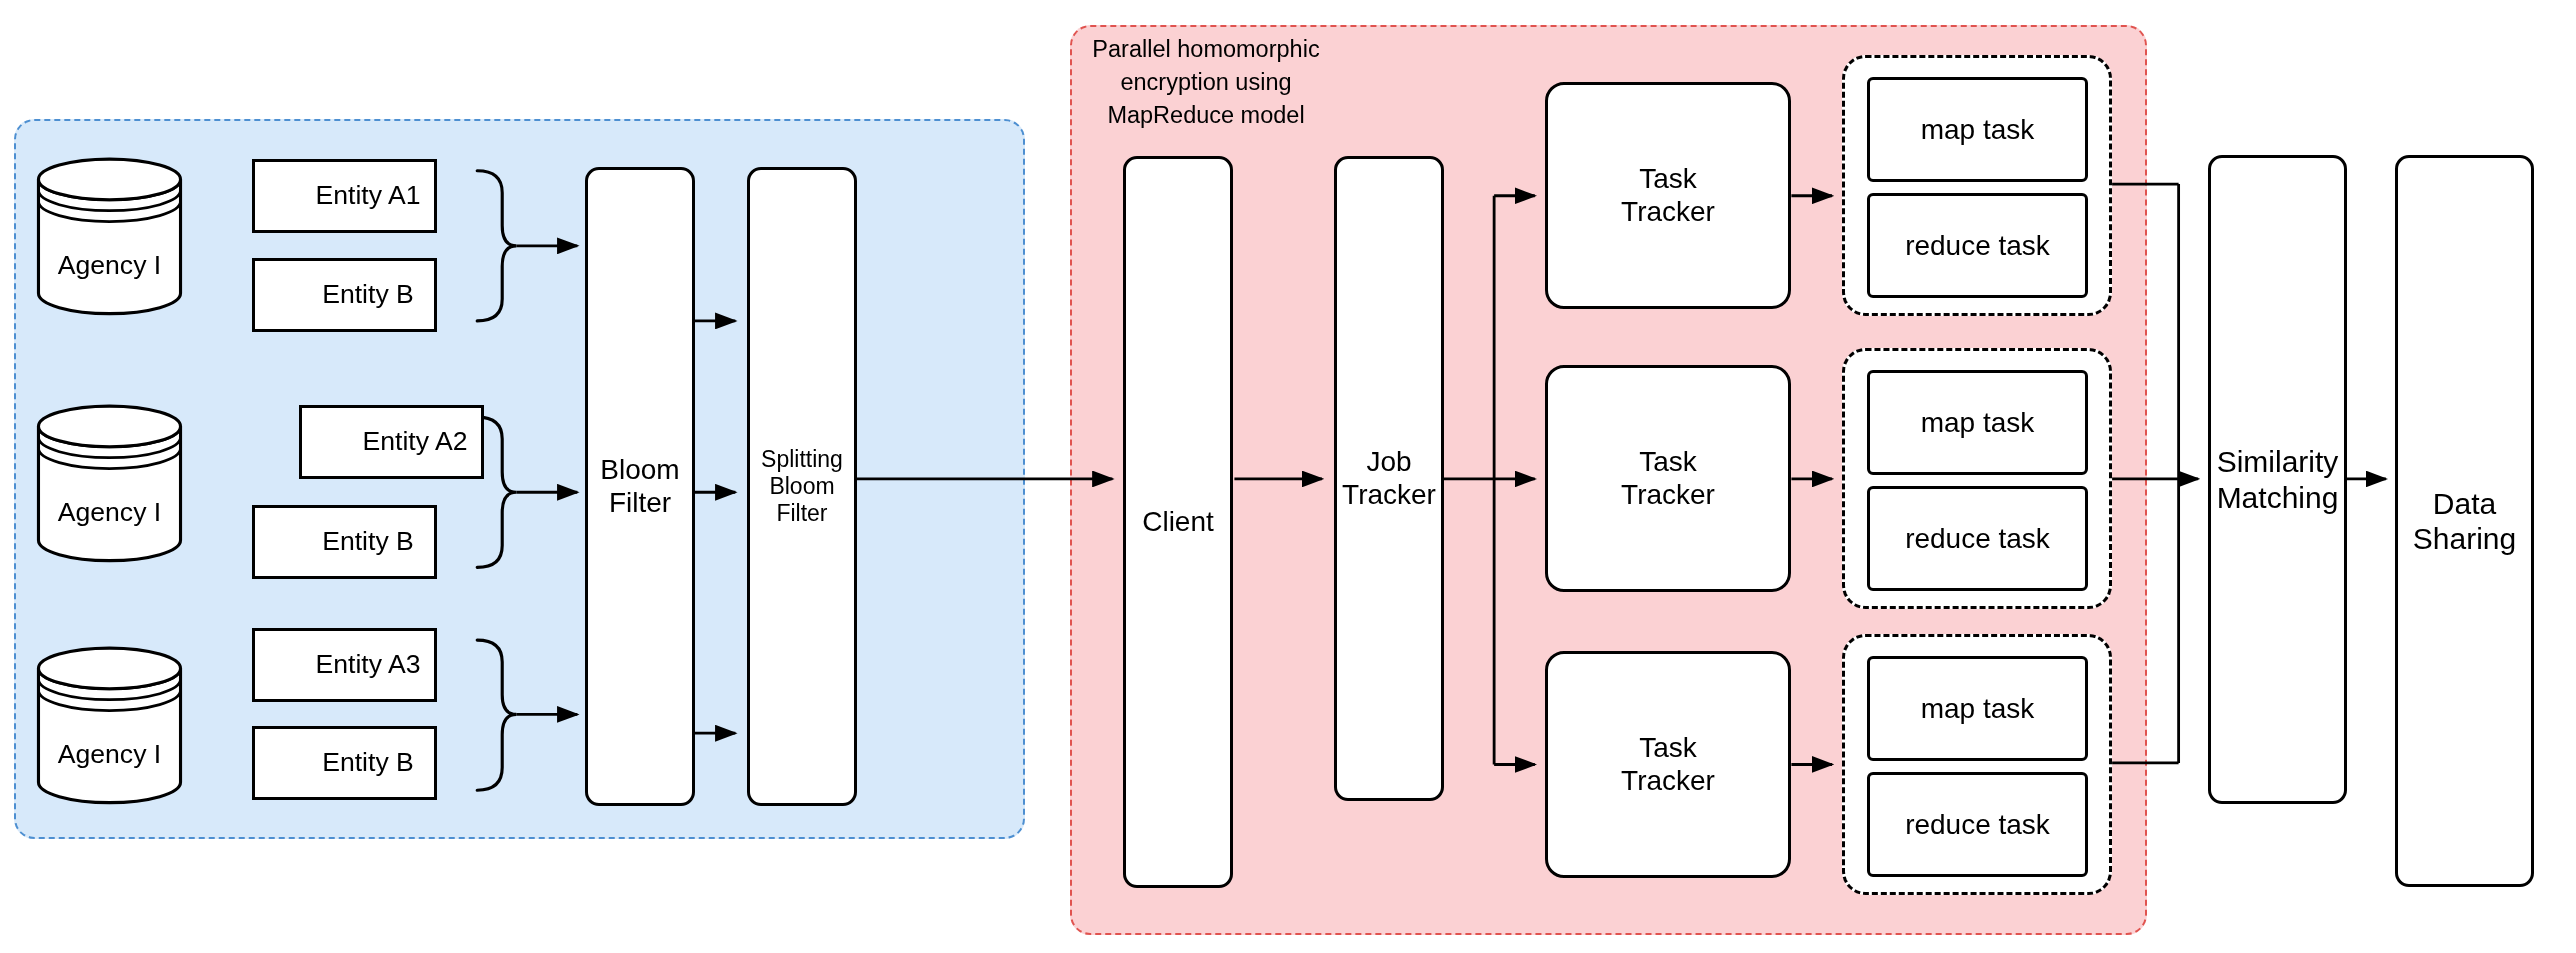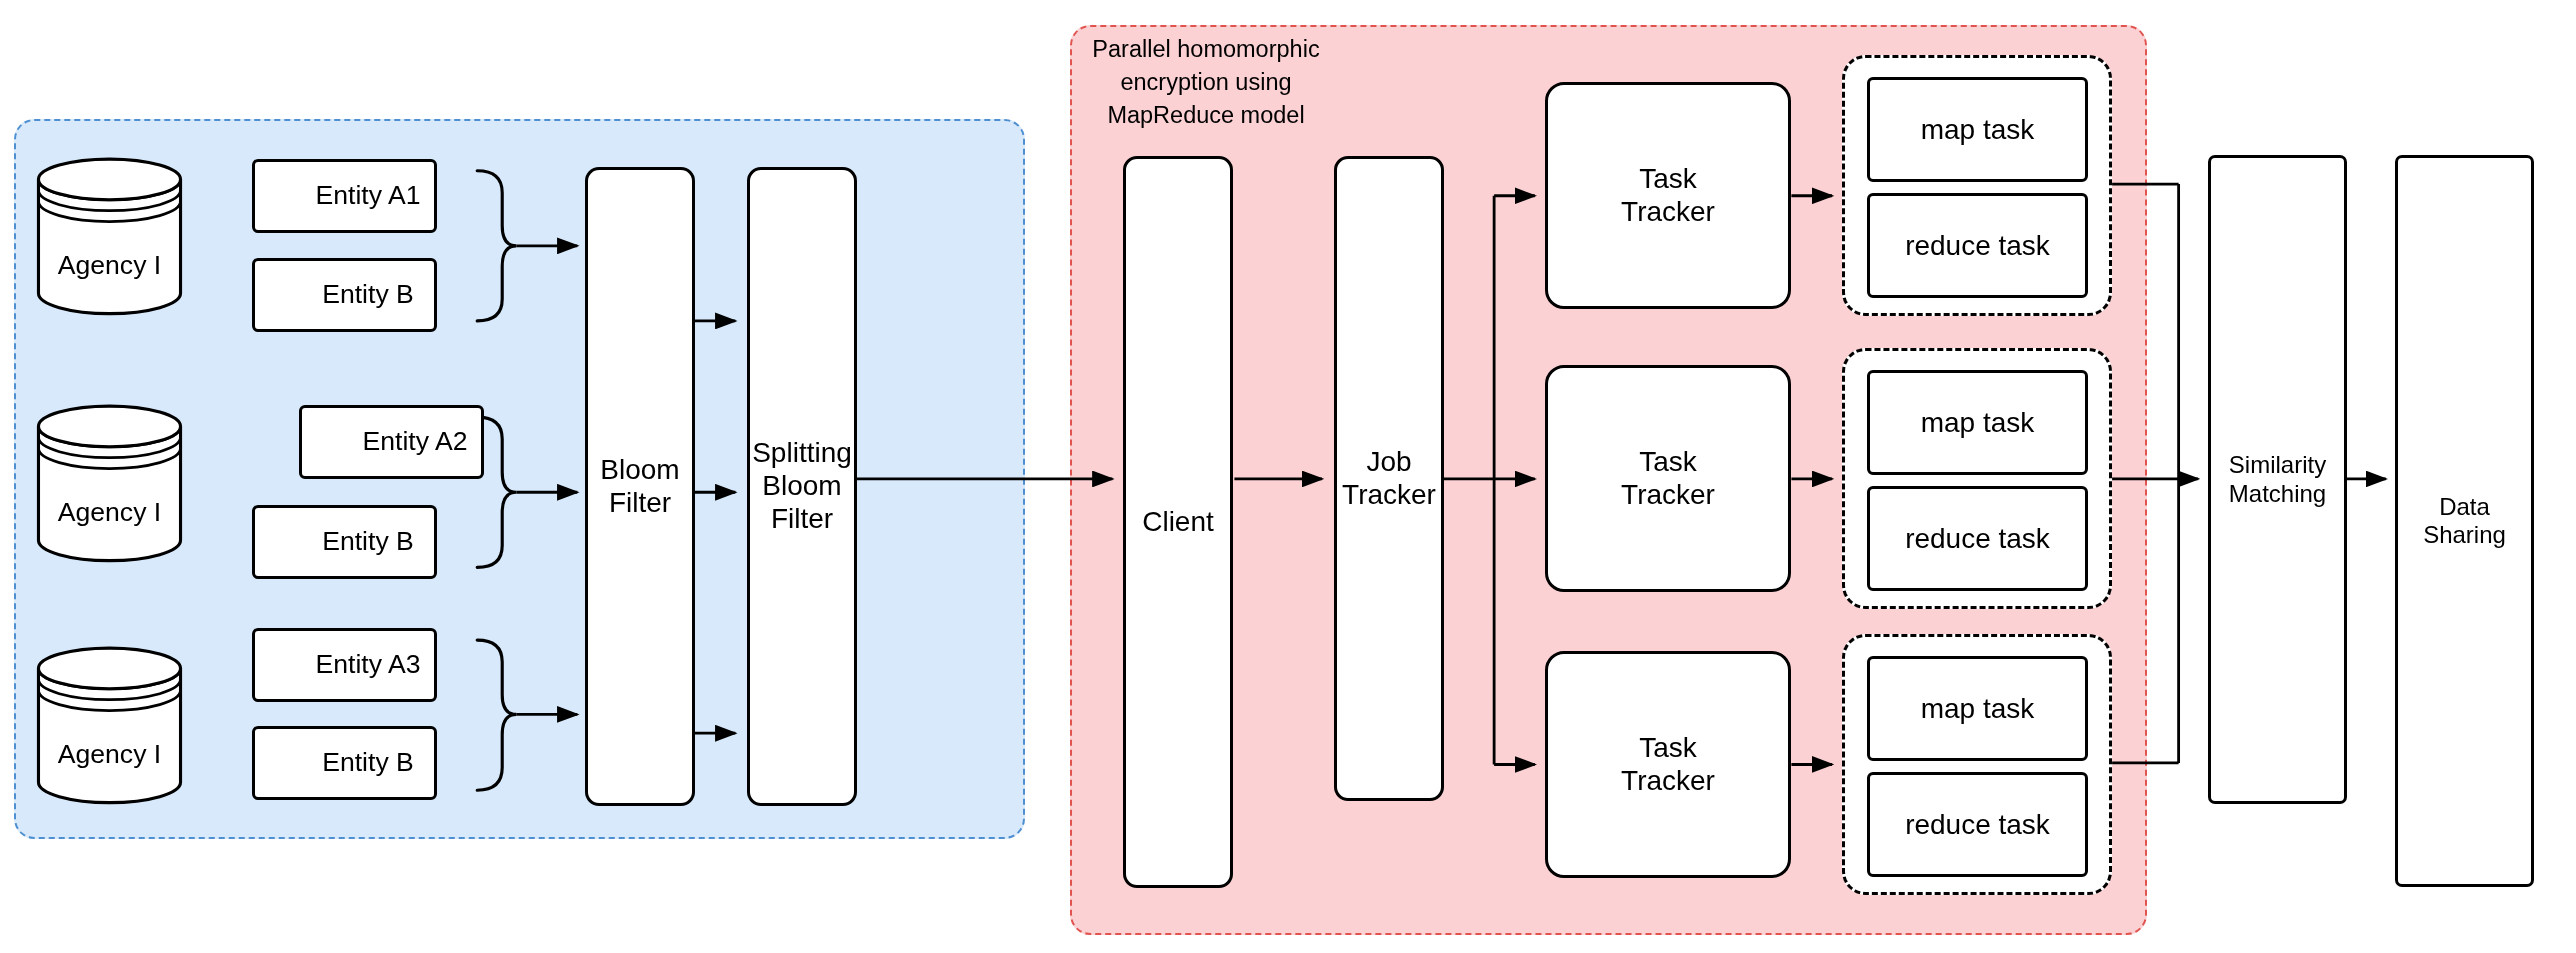--- a/index.html
+++ b/index.html
@@ -24,40 +24,40 @@
     font-size:23.5px; font-weight:normal; line-height:33px; text-align:center;
     white-space:pre-line;
   }
   svg.layer{position:absolute; left:0; top:0; z-index:2;}
   .node{
     position:absolute; z-index:3; background:var(--node-fill,#fff);
     border:3.9px solid #000; border-radius:15.6px; box-sizing:border-box;
     display:flex; align-items:center; justify-content:center; text-align:center;
     white-space:pre-line; font-size:28px; line-height:1.17;
   }
-  .entity{border-width:3.1px; border-radius:6px; font-size:26.6px;padding-left:47px;}
+  .entity{border-width:3.1px; border-radius:0; font-size:26.6px;padding-left:47px;}
   .tall{border-radius:14px;}
   .tracker{border-radius:19px;}
   .task-group{
     position:absolute; z-index:3; background:var(--node-fill,#fff);
     border:3.9px dashed #000; border-radius:23.5px; box-sizing:border-box;
   }
   .task-box{
     position:absolute; background:var(--node-fill,#fff);
     border:3.1px solid #000; border-radius:6px; box-sizing:border-box;
     display:flex; align-items:center; justify-content:center;
     font-size:28px;
   }
   .db{position:absolute; z-index:3;}
   .db-label{
     position:absolute; left:0; top:92px; width:100%; height:34px; z-index:4;
     display:flex; align-items:center; justify-content:center; font-size:26.6px;
   }
-  .splitting-label{font-size:28px;}
-  .outlabel{font-size:24px;border-radius:7px;}
+  .splitting-label{font-size:23px;}
+  .outlabel{font-size:30px;}
 </style>
 </head>
 <body>
 
 <div id="canvas">
 
   <div class="container-blue"></div>
   <div class="container-pink"></div>
   <div class="section-title">Parallel homomorphic
 encryption using

